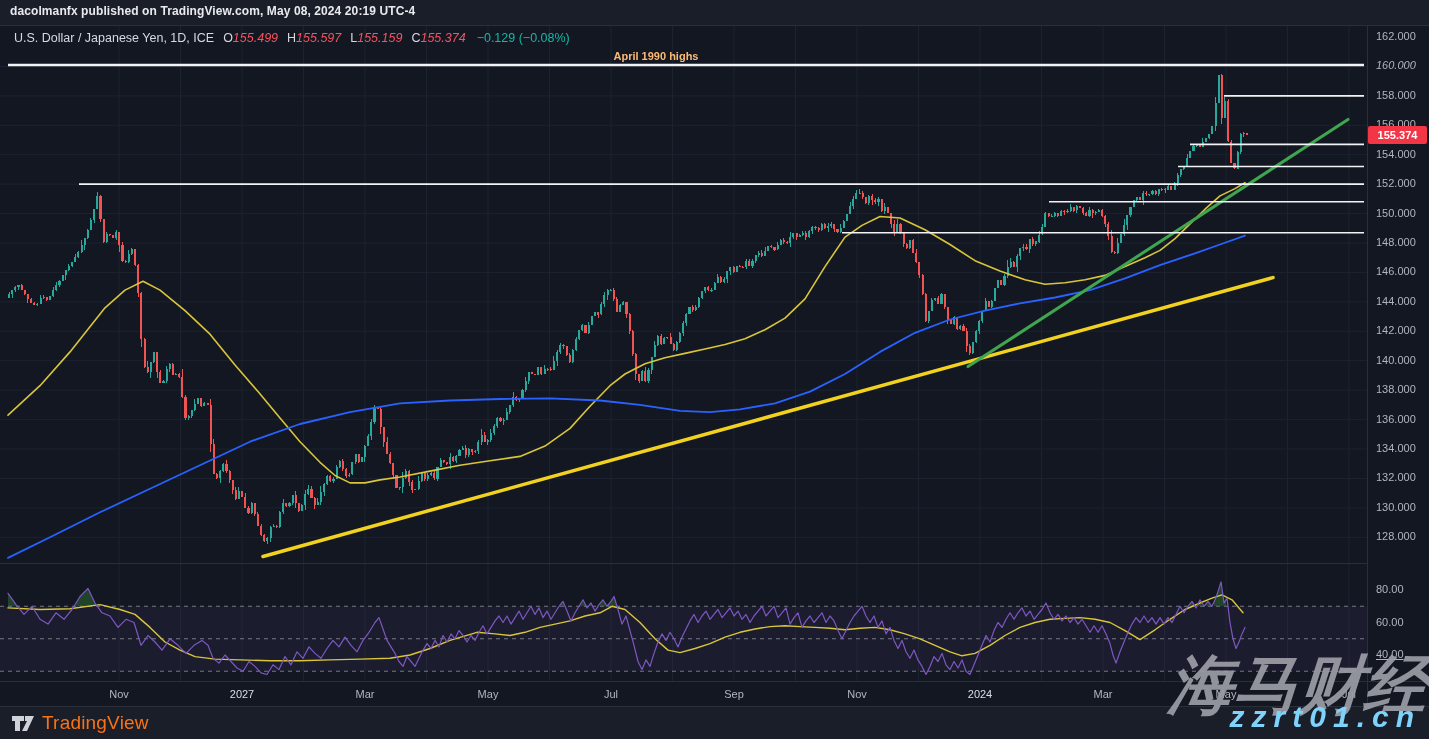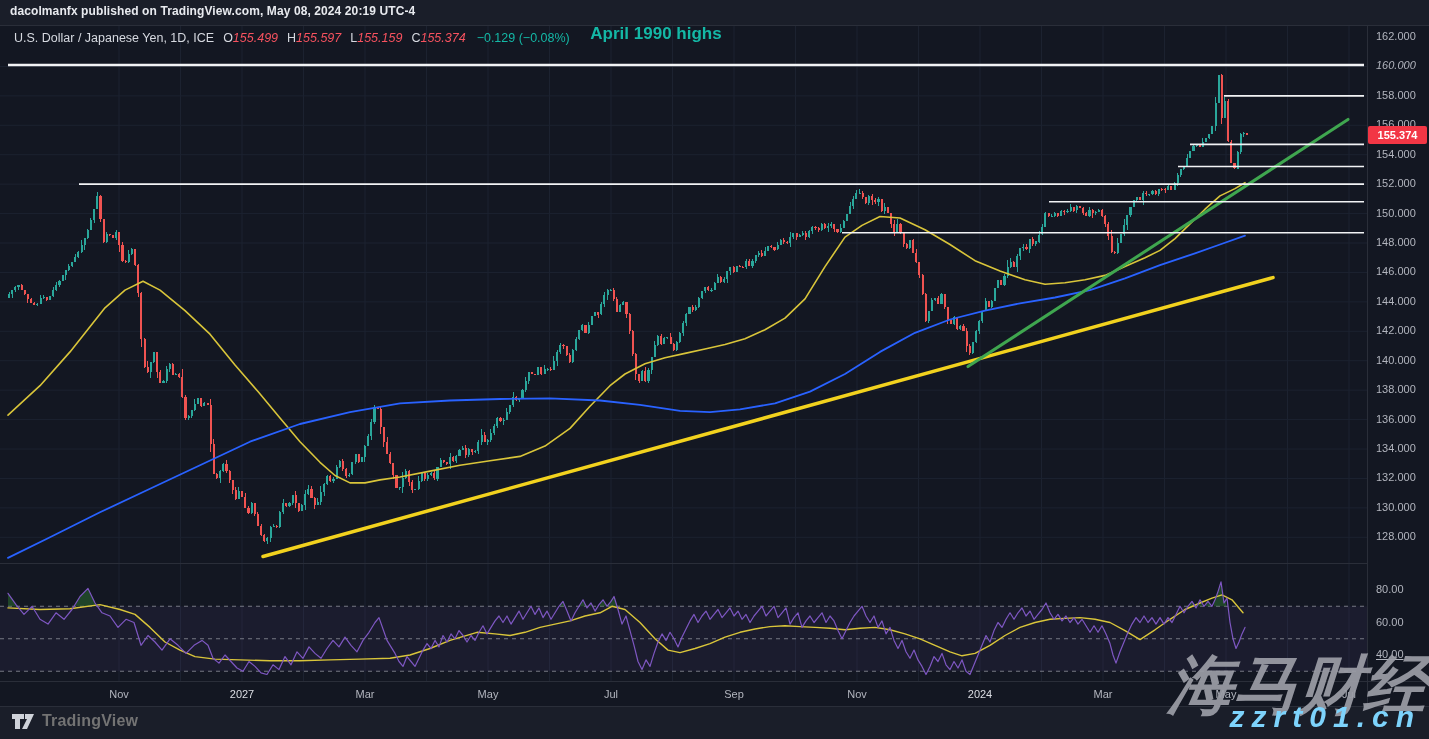--- a/index.html
+++ b/index.html
@@ -8,29 +8,29 @@
        -webkit-font-smoothing:antialiased;}
   #plot{position:absolute;left:0;top:0;z-index:1;}
   .overlay{position:absolute;z-index:5;}
   #publisher{left:10px;top:4px;font-size:12px;font-weight:700;color:#e8eaef;letter-spacing:.1px;}
   #legend{left:14px;top:31px;display:flex;gap:9px;font-size:12.5px;align-items:baseline;white-space:nowrap;}
   #legend .sym{color:#d6d9e0;}
   #legend .pair{color:#d6d9e0;}
   #legend .pair b{font-weight:400;}
   #legend .val{color:#f7525f;font-style:italic;}
   #legend .chg{color:#14b8a6;margin-left:2px;}
-  #annotation{left:566px;top:24px;width:180px;text-align:center;font-size:17px;font-weight:700;color:#14b8a6;}
+  #annotation{left:566px;top:50px;width:180px;text-align:center;font-size:11px;font-weight:700;color:#fdba74;}
   #labels .tick{position:absolute;font-size:11px;color:#b2b5be;z-index:4;}
   #labels .time{transform:translateX(-50%);}
   #labels .year{color:#dcdee4;}
   #price-tag{position:absolute;left:1368px;width:59px;height:18px;background:#f23645;color:#fff;
              font-size:11px;font-weight:700;display:flex;align-items:center;justify-content:center;
              border-radius:2px;z-index:6;}
   #tv-footer{left:12px;top:712px;display:flex;align-items:center;gap:7px;z-index:6;}
-  #tv-footer .txt{color:#737373;font-size:16px;font-weight:700;letter-spacing:.2px;}
+  #tv-footer .txt{color:#f97316;font-size:19px;font-weight:400;letter-spacing:.2px;}
   #wm-cjk{right:0px;top:642px;font-size:64px;font-weight:900;font-style:italic;color:#9b9da6;
           opacity:.93;white-space:nowrap;z-index:8;letter-spacing:1px;transform:skewX(-4deg);}
   #wm-url{right:8px;top:700px;font-size:30px;font-weight:800;font-style:italic;color:#7dd3fc;
           letter-spacing:7px;white-space:nowrap;z-index:8;}
 </style>
 </head>
 <body>
 
 <svg id="plot" width="1429" height="739">
     <rect x="0" y="0" width="1429" height="739" fill="#1a1e29"></rect>

